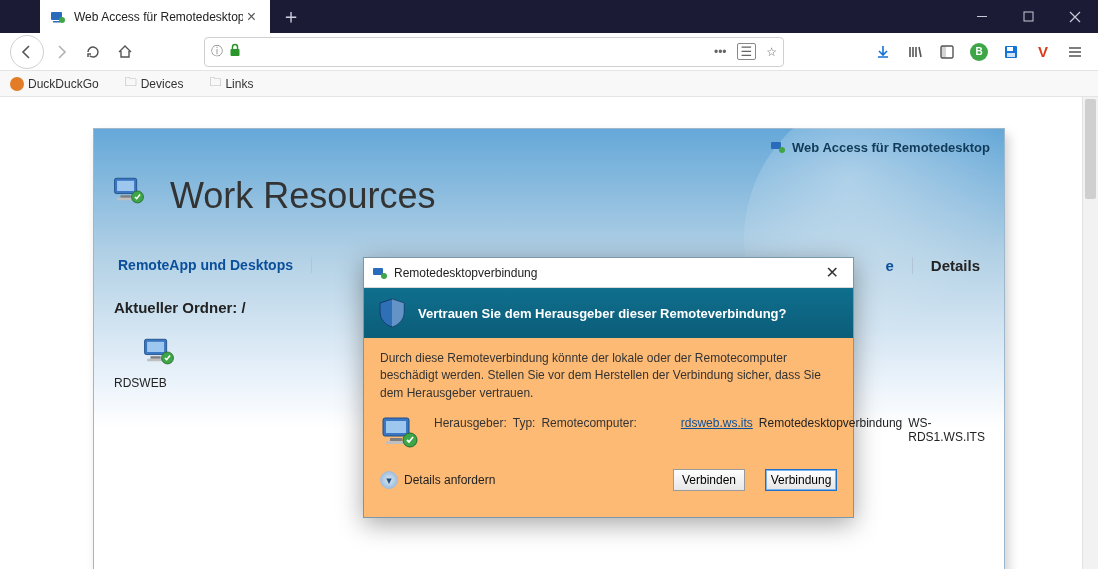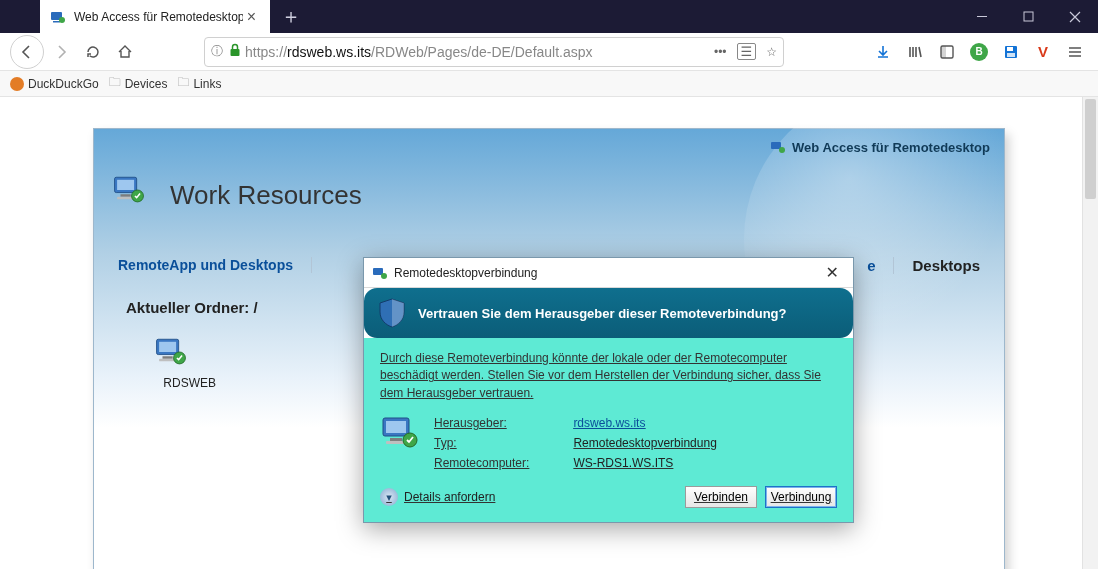--- a/index.html
+++ b/index.html
@@ -101,21 +101,21 @@
   }
   .right-toolbar .tb-icn { width: 18px; height: 18px; display:inline-flex; align-items:center; justify-content:center; }
 
   .bookmarks {
     height: 26px;
     background: #f8f8f8;
     border-bottom: 1px solid #e4e4e4;
     display: flex;
     align-items: center;
     padding: 0 10px;
-    gap: 10px;
+    gap: 26px;
     color: #333;
     font-size: 12px;
   }
   .bookmark { display:flex; align-items:center; gap:4px; }
   .folder-icon { color: #888; }
 
   
   .page {
     position: absolute;
     left: 0; right: 0; top: 97px; bottom: 0;
@@ -151,21 +151,21 @@
   }
   .rdweb-header {
     position: absolute;
     left: 18px; top: 46px;
     display: flex; align-items: center; gap: 12px;
   }
   .rdweb-logo {
     width: 46px; height: 40px; position: relative;
   }
   .rdweb-title {
-    font-size: 26px; color: #333; font-weight: 400;
+    font-size: 36px; color: #333; font-weight: 400;
   }
   .rdweb-sub {
     font-size: 12px; color: #555; margin-top: 2px;
   }
   .rdweb-tabs {
     position: absolute;
     left: 0; right: 0; top: 122px;
     height: 28px;
     display: flex;
     align-items: center;
@@ -179,28 +179,28 @@
     margin-right: 14px;
   }
   .rdweb-tabs .right-tabs {
     position: absolute; right: 24px;
     display: flex; align-items: center; gap: 18px;
     font-size: 15px; color: #0a4f9a; font-weight: 700;
   }
   .rdweb-tabs .right-tabs span:nth-child(1){ color: #444;}
   .rdweb-body {
     position: absolute;
-    left: 32px; top: 170px;
+    left: 20px; top: 170px;
     color: #222;
   }
   .current-folder { font-weight: 700; font-size: 15px; }
   .app-icon {
     margin-top: 18px;
     width: 90px;
-    text-align: right;
+    text-align: left;
     font-size: 12px;
     color: #222;
   }
   .app-icon .ic { height: 36px; display:flex; align-items:center; justify-content:center; margin-bottom: 6px;}
 
   
   .page-scroll { position:absolute; right:0; top:0; bottom:0; width:16px; background:#f2f2f2; border-left:1px solid #e2e2e2;}
   .page-scroll .thumb { position:absolute; left:2px; right:2px; top:2px; height:100px; background:#cfcfcf; border-radius:2px;}
 
   
@@ -223,54 +223,52 @@
   }
   .dlg-titlebar .t { margin-left: 6px; font-size: 12px; color: #222; }
   .dlg-close { margin-left: auto; font-size: 16px; color: #333; padding: 2px 6px;}
   .dlg-banner {
     background: linear-gradient(180deg, #0f6f8e 0%, #0b5d78 100%);
     color: #fff;
     padding: 10px 14px;
     display: flex; align-items: center; gap: 12px;
     font-weight: 700;
     font-size: 13px;
-    border-radius: 13px;
   }
   .shield {
     width: 28px; height: 30px;
   }
   .dlg-body {
-    padding: 12px 16px 14px 16px;
-    background: #5eead4;
+    padding: 12px 16px 26px 16px;
+    background: #fdba74;
     color: #333;
-    text-decoration: underline;
   }
   .dlg-warn { line-height: 1.45; margin-bottom: 14px; }
   .dlg-info {
     display: flex;
     gap: 14px;
     margin-bottom: 16px;
   }
-  .dlg-info-labels, .dlg-info-values { display:flex; flex-direction:column; gap: 6px; }
+  .dlg-info-labels, .dlg-info-values { display:flex; flex-direction:row; gap: 6px; }
   .dlg-info-values { color: #222; }
   .publisher-link { color: #0a4f9a; text-decoration: underline; }
   .dlg-check { display:flex; align-items:center; gap:6px; margin-bottom: 18px;}
   .dlg-check input { width:13px; height:13px; }
   .dlg-foot {
     display: flex; align-items: center;
   }
   .details {
     display:flex; align-items:center; gap:6px; color:#222;
   }
   .chev-circ {
     width:18px;height:18px;border-radius:50%;
     background: radial-gradient(closest-side, #dbe8f5, #9cbbda);
     display:flex;align-items:center;justify-content:center;color:#23507a;font-size:11px;
   }
-  .dlg-foot .btns { margin-left:auto; display:flex; gap:8px; }
+  .dlg-foot .btns { margin-left:auto; display:flex; gap:20px; }
   .dlg-btn {
     min-width: 72px; height: 22px;
     border: 1px solid #9b9b9b;
     background: linear-gradient(#fefefe,#e6e6e6);
     font-size: 12px;
     cursor: pointer;
   }
   .dlg-btn.default {
     border: 1px solid #1e72c8;
     box-shadow: 0 0 0 1px #7bb3ec inset;
@@ -340,23 +338,20 @@
     </div>
   </div>
 
   <div class="urlbar">
     <span class="info-icon">ⓘ</span>
     <span class="lock">
       <svg width="12" height="14" viewBox="0 0 12 14">
           <rect x="1.5" y="6" width="9" height="7" rx="1" fill="#2a952a"></rect>
           <path d="M3.5 6V4a2.5 2.5 0 0 1 5 0v2" fill="none" stroke="#2a952a" stroke-width="1.5"></path>
         </svg>
-    </span>
-    <span class="url-text">
-      <span>https://</span><span class="host">rdsweb.ws.its</span><span>/RDWeb/Pages/de-DE/Default.aspx</span>
     </span>
     <div class="url-icons">
       <span>•••</span>
       <span style="font-size:13px;border:1px solid #888;border-radius:2px;padding:0 3px;">☰</span>
       <span>☆</span>
     </div>
   </div>
 
   <div class="right-toolbar">
     <span class="tb-icn" style="color:#1373d6">
@@ -433,21 +428,21 @@
       </div>
       <div>
         <div class="rdweb-title">Work Resources</div>
       </div>
     </div>
 
     <div class="rdweb-tabs">
       <span class="tab1">RemoteApp und Desktops</span>
       <div class="right-tabs">
         <span style="border-right:1px solid #b2c5d6;padding-right:18px;color:#0a4f9a">e</span>
-        <span style="color:#222">Desktops</span>
+        <span style="color:#222">Details</span>
       </div>
     </div>
 
     <div class="rdweb-body">
       <div class="current-folder">Aktueller Ordner: /</div>
       <div class="app-icon">
         <div class="ic">
           <svg class="pc-svg" viewBox="0 0 40 34">
               <rect x="3" y="2" width="26" height="18" rx="2" fill="#3a77c2" stroke="#1f4e87"></rect>
               <rect x="6" y="5" width="20" height="12" fill="#9ec7ef"></rect>

